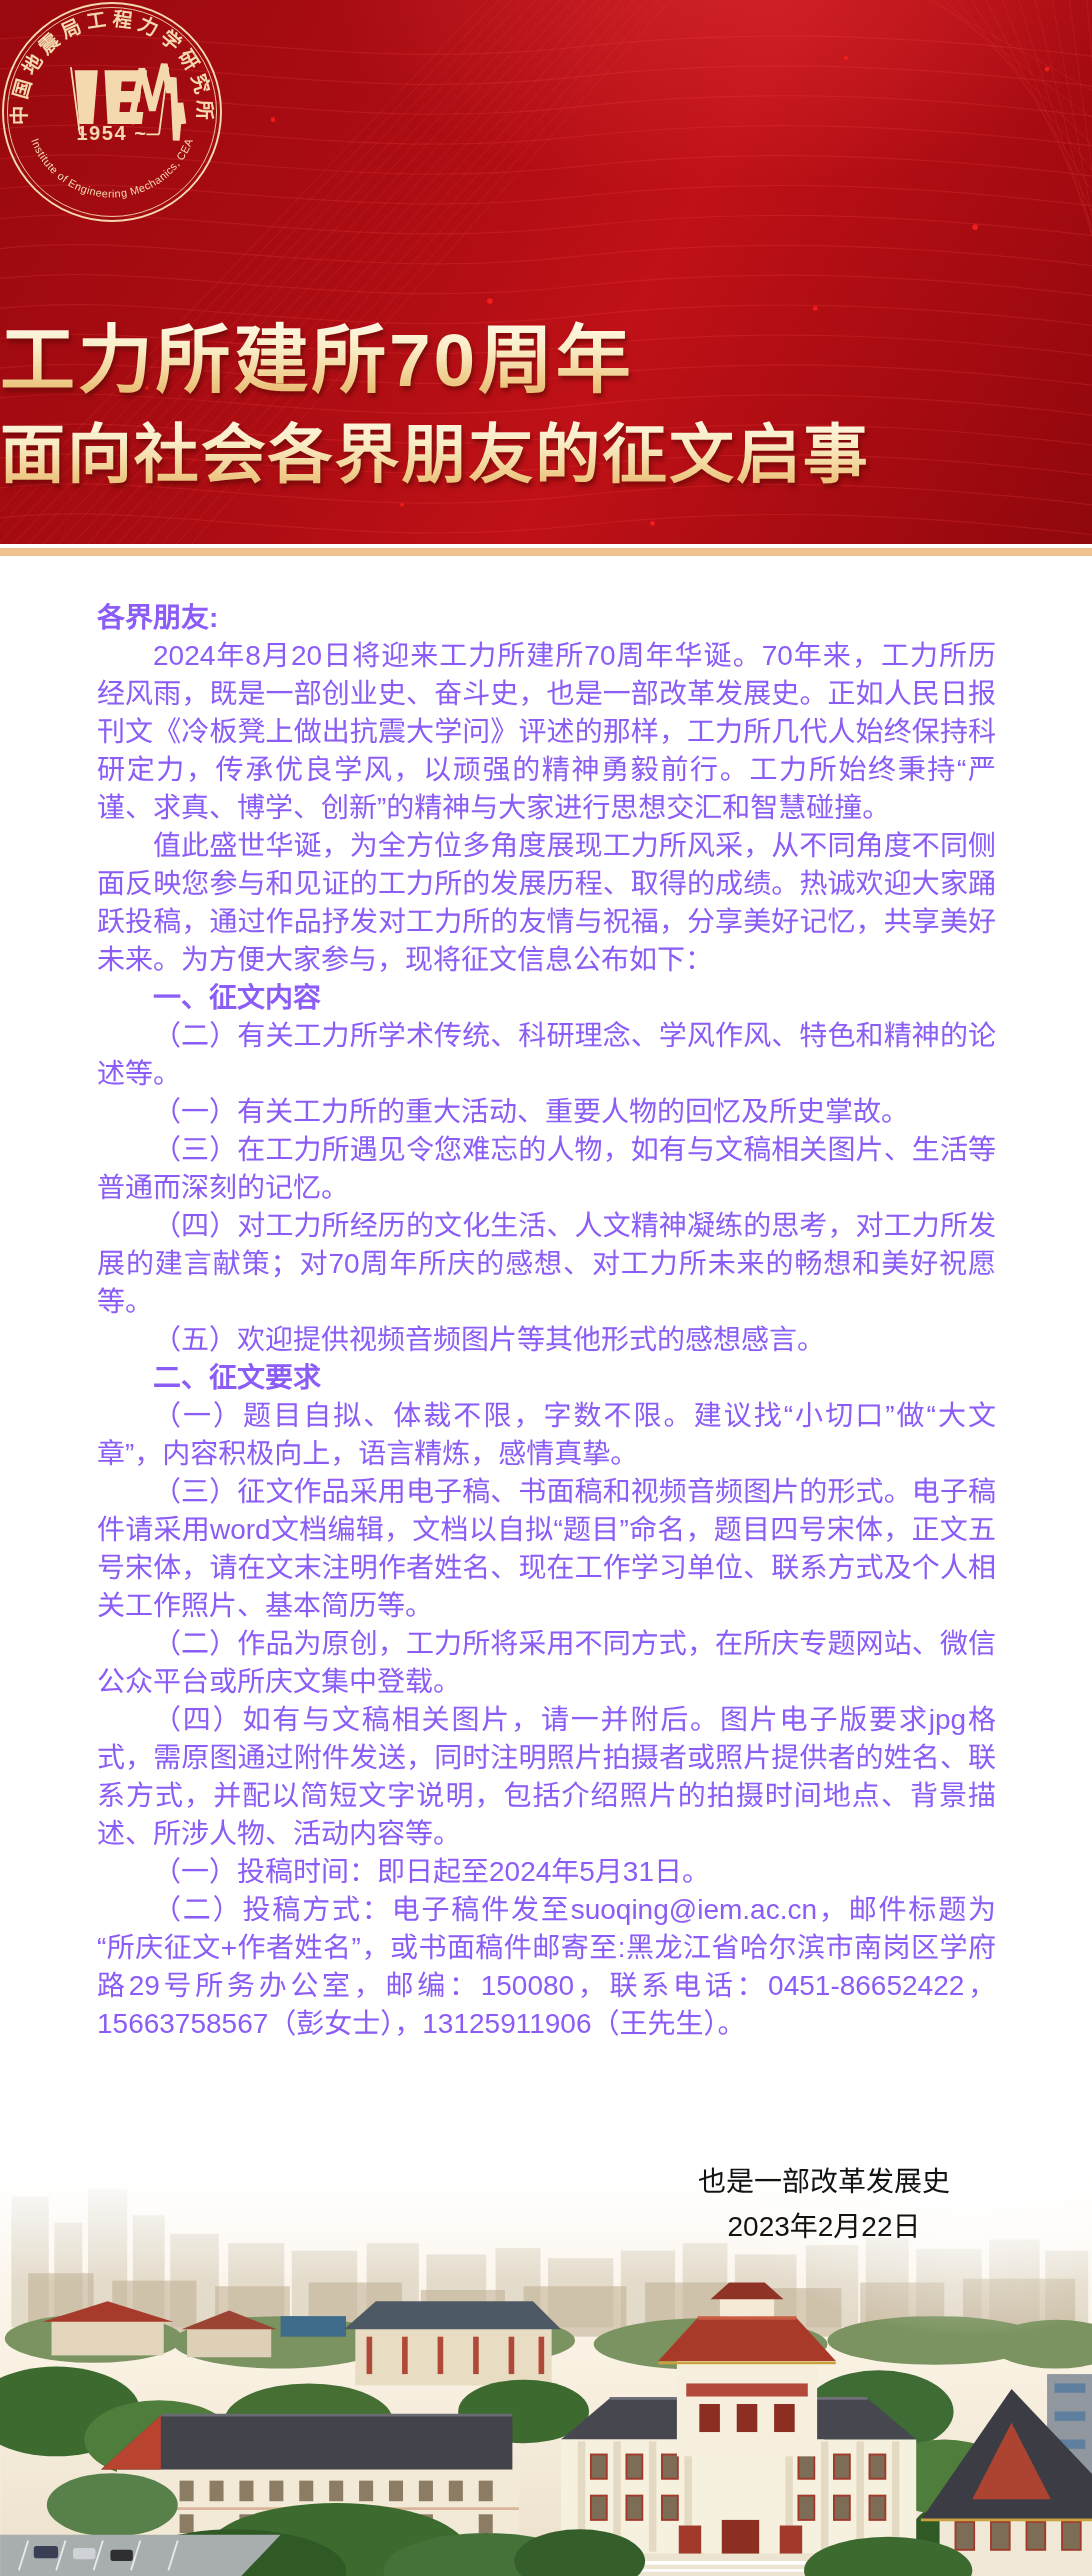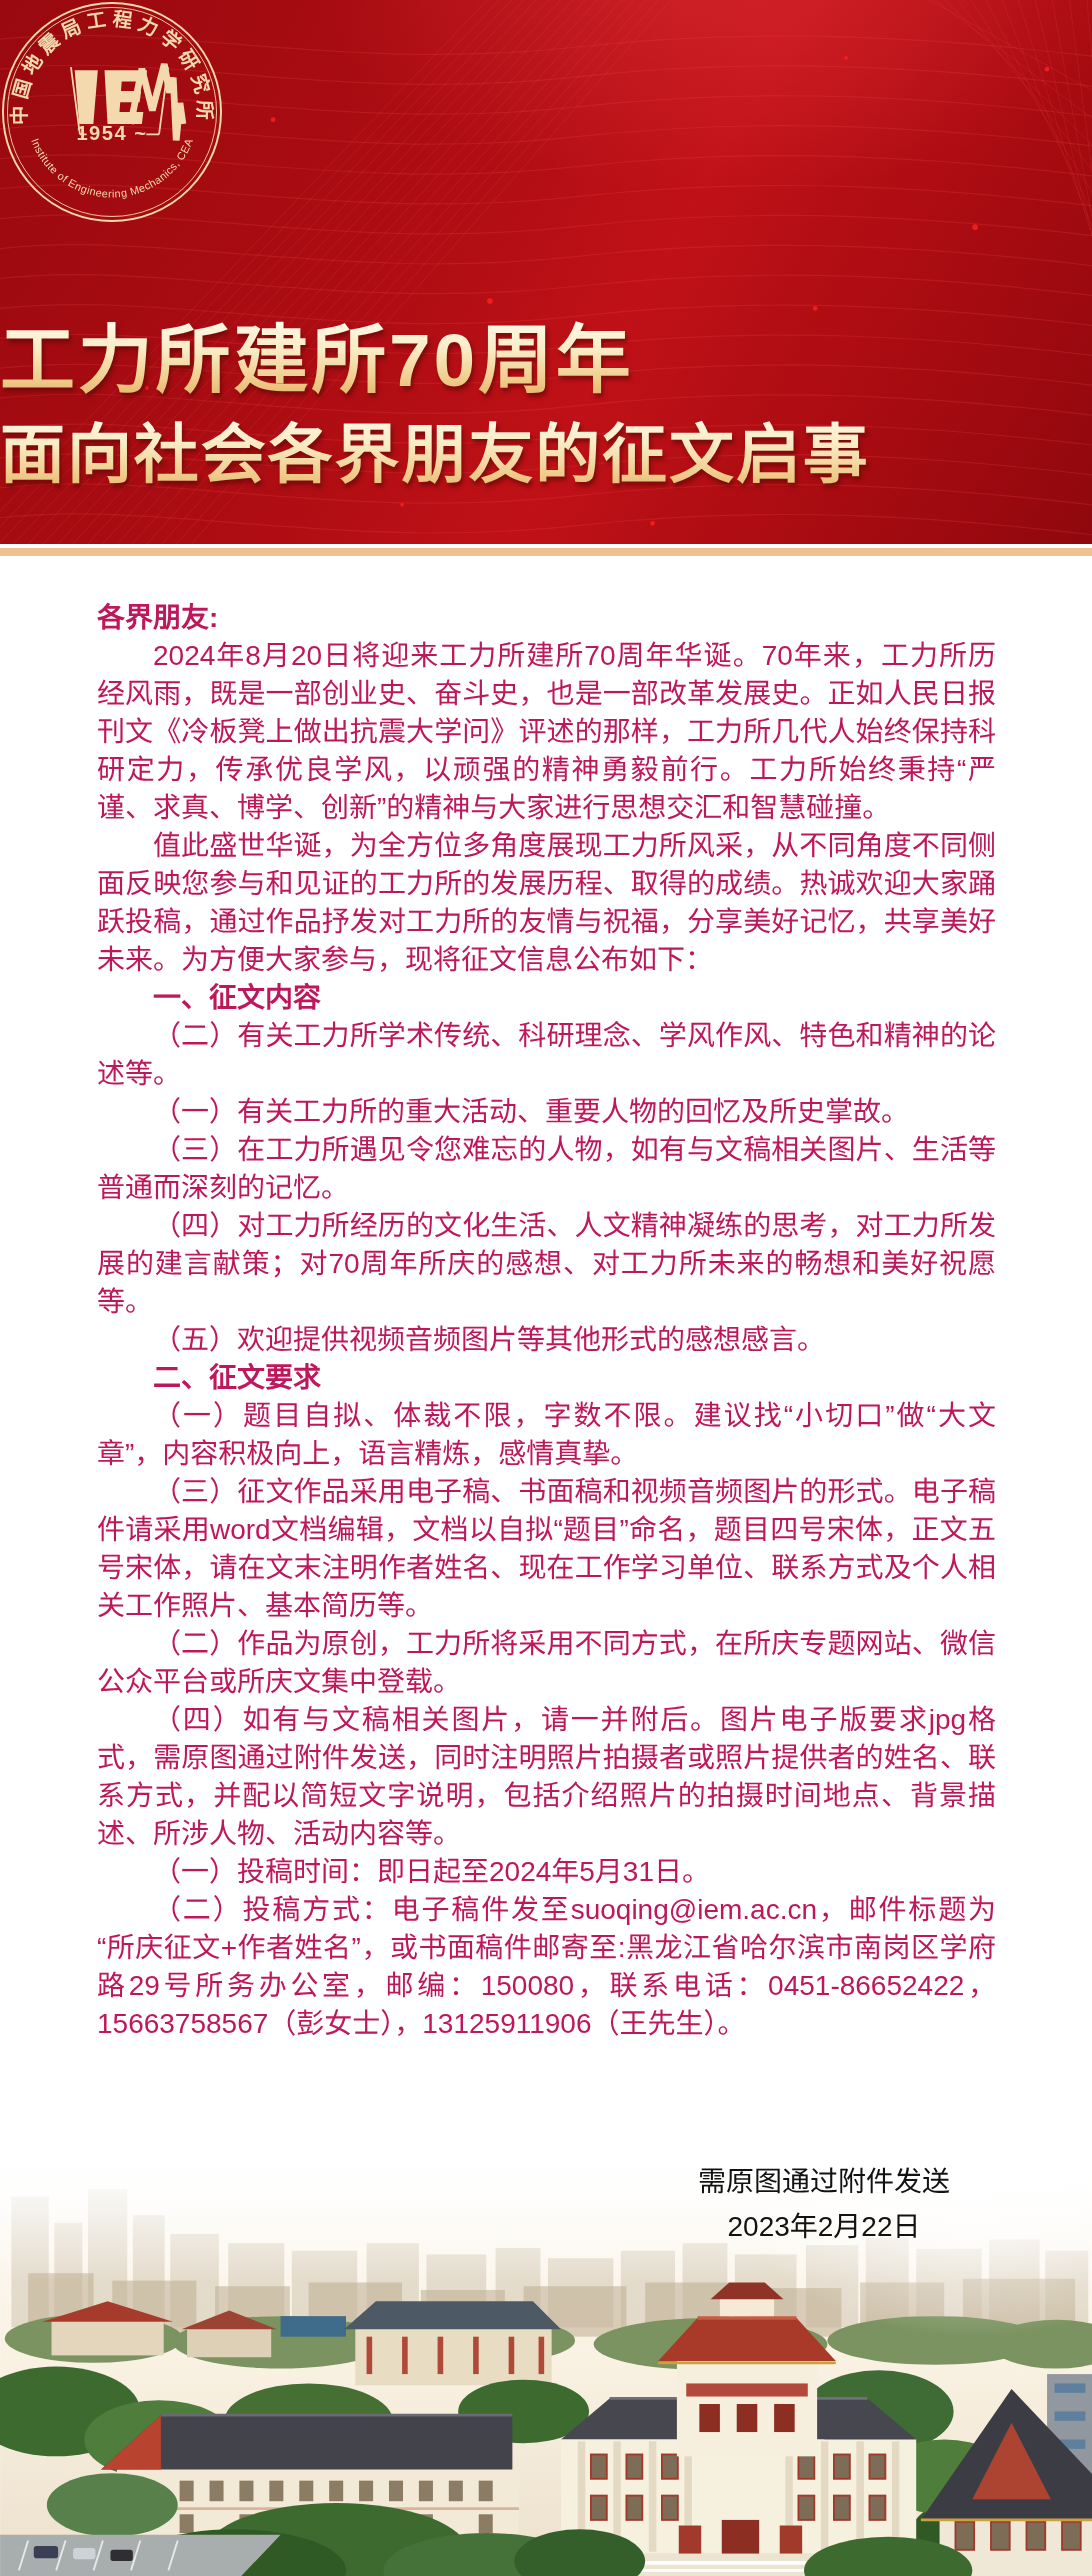--- a/index.html
+++ b/index.html
@@ -26,21 +26,21 @@
   }
   .title-line1{font-size:75px;line-height:93px;letter-spacing:2.8px;}
   .title-line2{font-size:65px;line-height:95px;letter-spacing:1.9px;}
   
   .sep-white{position:absolute;top:544px;left:0;width:1093px;height:3.7px;background:#ffffff;}
   .sep-tan{position:absolute;top:548px;left:0;width:1093px;height:8.4px;background:#efc191;}
   
   .content{
     position:absolute;top:556px;left:0;width:1093px;height:1552px;
     padding:43px 97px 0;box-sizing:border-box;background:#ffffff;
-    font-size:28px;line-height:38px;color:#be185d;text-align:justify;
+    font-size:28px;line-height:38px;color:#8b5cf6;text-align:justify;
   }
   .content p{margin:0;text-indent:2em;}
   .salutation{font-weight:bold;text-indent:0 !important;}
   .sec-heading{font-weight:bold;}
   
   .signature{
     position:absolute;top:2159px;left:665px;width:318px;z-index:3;
     font-size:28px;line-height:45px;color:#121212;text-align:center;
   }
   .signature div{white-space:nowrap;}
@@ -172,21 +172,21 @@
     <p>（一）题目自拟、体裁不限，字数不限。建议找“小切口”做“大文章”，内容积极向上，语言精炼，感情真挚。</p>
     <p>（三）征文作品采用电子稿、书面稿和视频音频图片的形式。电子稿件请采用word文档编辑，文档以自拟“题目”命名，题目四号宋体，正文五号宋体，请在文末注明作者姓名、现在工作学习单位、联系方式及个人相关工作照片、基本简历等。</p>
     <p>（二）作品为原创，工力所将采用不同方式，在所庆专题网站、微信公众平台或所庆文集中登载。</p>
     <p>（四）如有与文稿相关图片，请一并附后。图片电子版要求jpg格式，需原图通过附件发送，同时注明照片拍摄者或照片提供者的姓名、联系方式，并配以简短文字说明，包括介绍照片的拍摄时间地点、背景描述、所涉人物、活动内容等。</p>
 
     <p>（一）投稿时间：即日起至2024年5月31日。</p>
     <p>（二）投稿方式：电子稿件发至suoqing@iem.ac.cn，邮件标题为“所庆征文+作者姓名”，或书面稿件邮寄至:黑龙江省哈尔滨市南岗区学府路29号所务办公室，邮编：150080，联系电话：0451-86652422，15663758567（彭女士），13125911906（王先生）。</p>
   </div>
 
   <div class="signature">
-    <div>需原图通过附件发送</div>
+    <div>也是一部改革发展史</div>
     <div>2023年2月22日</div>
   </div>
 
   <svg class="photo" viewBox="0 0 1169 506" aria-hidden="true">
     <defs>
       <linearGradient id="sky" x1="0" y1="0" x2="0" y2="1">
         <stop offset="0" stop-color="#ffffff"></stop>
         <stop offset="0.55" stop-color="#f9f1e2"></stop>
         <stop offset="1" stop-color="#ece0cb"></stop>
       </linearGradient>

